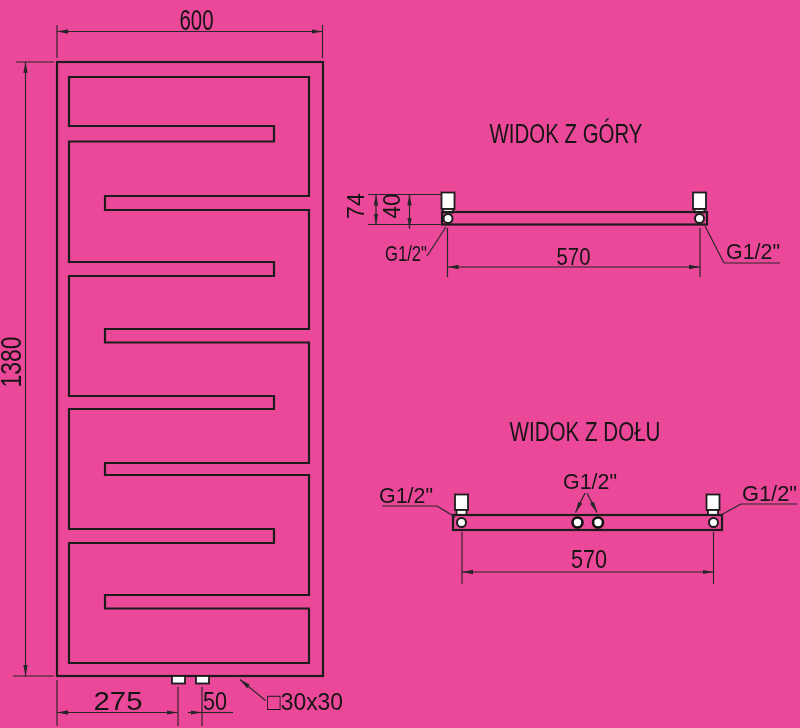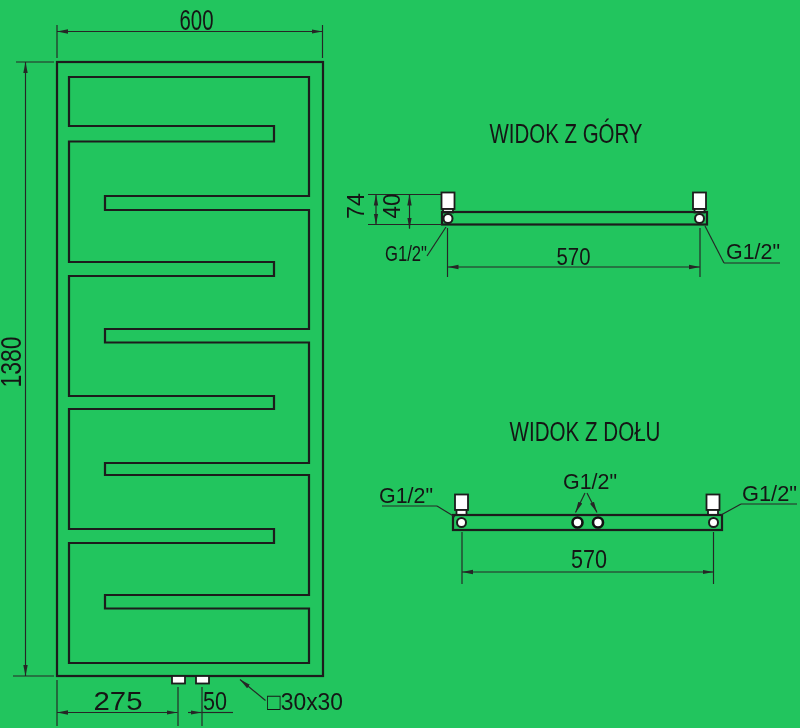--- a/index.html
+++ b/index.html
@@ -1,16 +1,16 @@
 <!DOCTYPE html>
 <html><head>
 <meta charset="utf-8">
 <style>
   html,body{margin:0;padding:0;background:#ffffff;}
-  .page{position:relative;width:800px;height:728px;background:#22c55e;overflow:hidden;}
+  .page{position:relative;width:800px;height:728px;background:#ec4899;overflow:hidden;}
   svg{display:block;}
   text{font-family:"Liberation Sans","DejaVu Sans",sans-serif;fill:#151515;}
   .obj{stroke:#1c1c1c;stroke-width:2.2;fill:none;stroke-linejoin:miter;}
   .obj-thin{stroke:#1c1c1c;stroke-width:1.8;fill:#ffffff;}
   .dim{stroke:#262626;stroke-width:1.15;fill:none;}
   .port{stroke:#1c1c1c;stroke-width:2;fill:#ffffff;}
   .port-heavy{stroke:#111111;stroke-width:2.6;fill:#ffffff;}
 </style>
 </head>
 <body>

